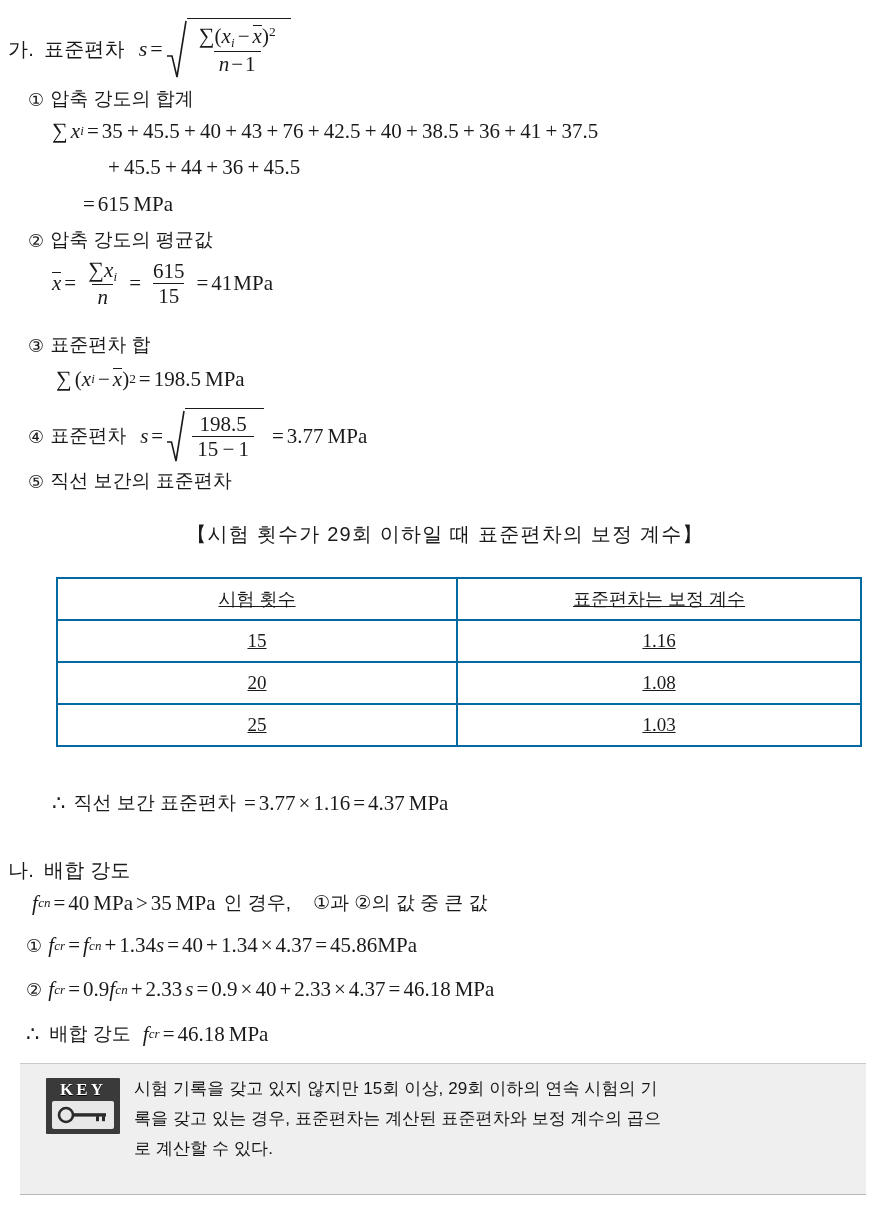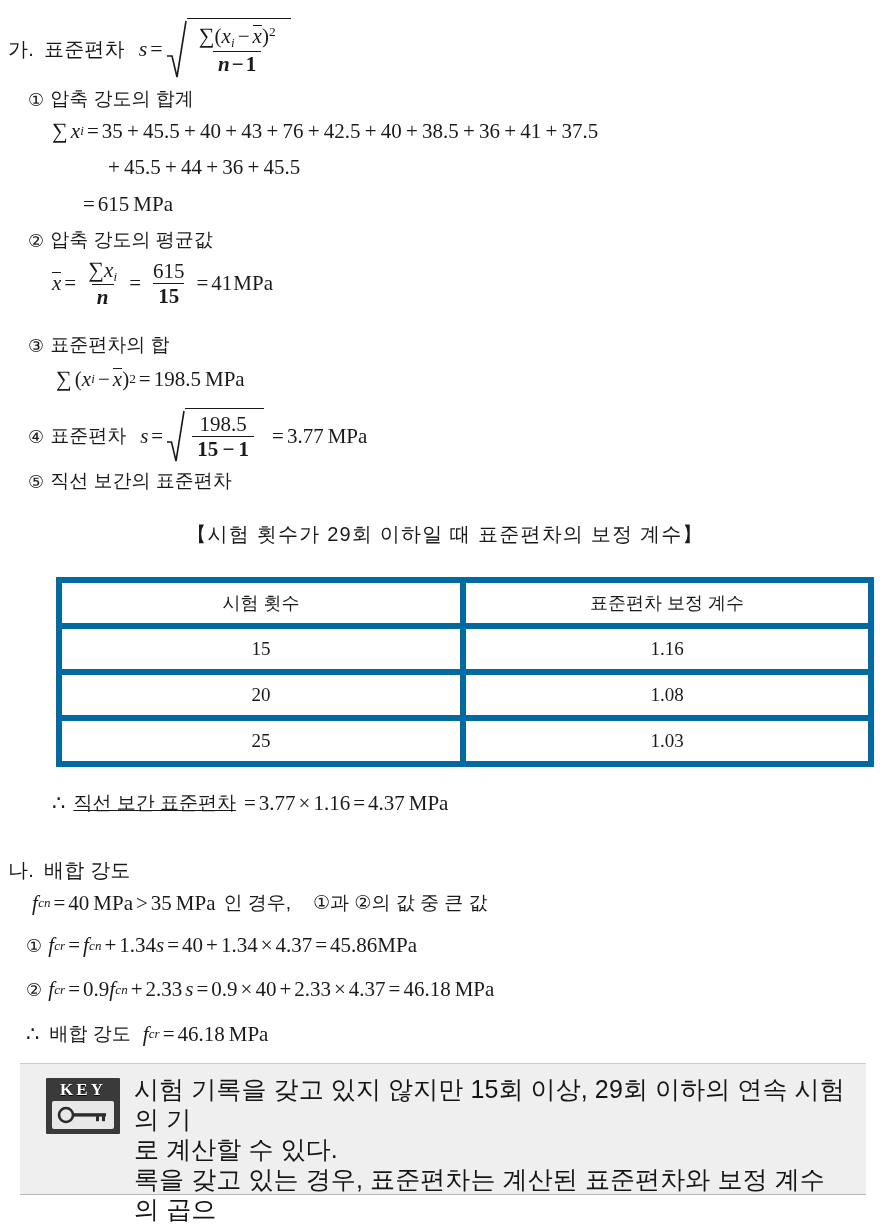--- a/index.html
+++ b/index.html
@@ -56,21 +56,21 @@
   
   .frac {
     display: inline-flex;
     flex-direction: column;
     align-items: center;
     vertical-align: middle;
     margin: 0 4px;
     line-height: 1.05;
   }
   .frac .num { padding: 0 5px 1px 5px; }
-  .frac .den { padding: 1px 5px 0 5px; border-top: 1.3px solid #1a1a1a; font-weight: bold; }
+  .frac .den { padding: 1px 5px 0 5px; border-top: 1.3px solid #1a1a1a; }
 
   
   .sqrt {
     display: inline-flex;
     align-items: stretch;
     vertical-align: middle;
   }
   .sqrt .sign {
     display: flex;
     align-items: flex-end;
@@ -116,27 +116,28 @@
     font-size: 20px;
     letter-spacing: 1.2px;
   }
   table.coef {
     position: absolute;
     border-collapse: collapse;
     table-layout: fixed;
     background: #fff;
   }
   table.coef td {
-    border: 6px solid #0369a1;
+    border: 2px solid #0369a1;
     text-align: center;
     font-family: "Liberation Sans", "DejaVu Sans", sans-serif;
     font-size: 18px;
     height: 40px;
     padding: 0;
     color: #1a1a1a;
+    text-decoration: underline;
   }
   table.coef td.numcell {
     font-family: "Liberation Serif", "DejaVu Serif", serif;
     font-size: 19px;
   }
 
   
   .keybox {
     position: absolute;
     background: #efefef;
@@ -175,21 +176,21 @@
     background: #e8e8e8;
     border-radius: 2px;
     margin-top: 2px;
     display: flex;
     align-items: center;
     justify-content: center;
   }
   .key-text {
     margin: 10px 20px 0 14px;
     font-family: "Liberation Sans", "DejaVu Sans", sans-serif;
-    font-size: 25px;
+    font-size: 17px;
     line-height: 30px;
     color: #151515;
     letter-spacing: .1px;
   }
   .key-text p { margin: 0; }
 </style>
 </head>
 <body>
 
 <div class="page">
@@ -274,21 +275,21 @@
       </span>
       <span class="op">=</span>
       <span>41</span>
         <span style="margin-left:1px;">MPa</span>
     </div>
   </div>
 
   <div class="block" style="left:28px; top:332px;">
     <div class="mathrow">
       <span class="circled">③</span>
-      <span class="sub-item">표준편차의 합</span>
+      <span class="sub-item">표준편차 합</span>
     </div>
   </div>
 
   <div class="block" style="left:56px; top:366px;">
     <div class="mathrow math-md">
       <span class="up" style="font-size:1.05em;">∑</span>
         <span class="up" style="margin-left:3px;">(</span>
         <span class="it">x</span>
         <span class="sub">i</span>
         <span class="op">−</span>
@@ -332,41 +333,41 @@
       <span class="sub-item">직선 보간의 표준편차</span>
     </div>
   </div>
 
   <div class="table-caption" style="top:521px;">【시험 횟수가 29회 이하일 때 표준편차의 보정 계수】</div>
 
   <table class="coef" style="left:56px; top:577px; width:800px;">
     <tbody>
       <tr>
         <td style="width:398px;">시험 횟수</td>
-        <td style="width:402px;">표준편차 보정 계수</td>
+        <td style="width:402px;">표준편차는 보정 계수</td>
       </tr>
       <tr>
         <td class="numcell">15</td>
         <td class="numcell">1.16</td>
       </tr>
       <tr>
         <td class="numcell">20</td>
         <td class="numcell">1.08</td>
       </tr>
       <tr>
         <td class="numcell">25</td>
         <td class="numcell">1.03</td>
       </tr>
     </tbody>
   </table>
 
   <div class="block" style="left:52px; top:790px;">
     <div class="mathrow math-md">
       <span>∴</span>
-      <span class="sub-item" style="margin-left:8px;text-decoration:underline;">직선 보간 표준편차</span>
+      <span class="sub-item" style="margin-left:8px;">직선 보간 표준편차</span>
       <span class="op" style="margin-left:8px;">=</span>
       <span>3.77</span>
       <span class="op">×</span>
       <span>1.16</span>
       <span class="op">=</span>
       <span>4.37</span>
       <span class="unit">MPa</span>
     </div>
   </div>
 
@@ -461,18 +462,18 @@
           <circle cx="10" cy="10" r="7" fill="none" stroke="#2b2b2b" stroke-width="2.6"></circle>
           <circle cx="10" cy="10" r="2.4" fill="#e8e8e8"></circle>
           <rect x="16" y="8.2" width="34" height="3.4" fill="#2b2b2b"></rect>
           <rect x="40" y="11.2" width="3" height="5" fill="#2b2b2b"></rect>
           <rect x="46" y="11.2" width="3" height="5" fill="#2b2b2b"></rect>
         </svg>
       </div>
     </div>
     <div class="key-text">
       <p>시험 기록을 갖고 있지 않지만 15회 이상, 29회 이하의 연속 시험의 기</p>
+      <p>록을 갖고 있는 경우, 표준편차는 계산된 표준편차와 보정 계수의 곱으</p>
       <p>로 계산할 수 있다.</p>
-      <p>록을 갖고 있는 경우, 표준편차는 계산된 표준편차와 보정 계수의 곱으</p>
     </div>
   </div>
 
 </div>
 
 </body></html>

